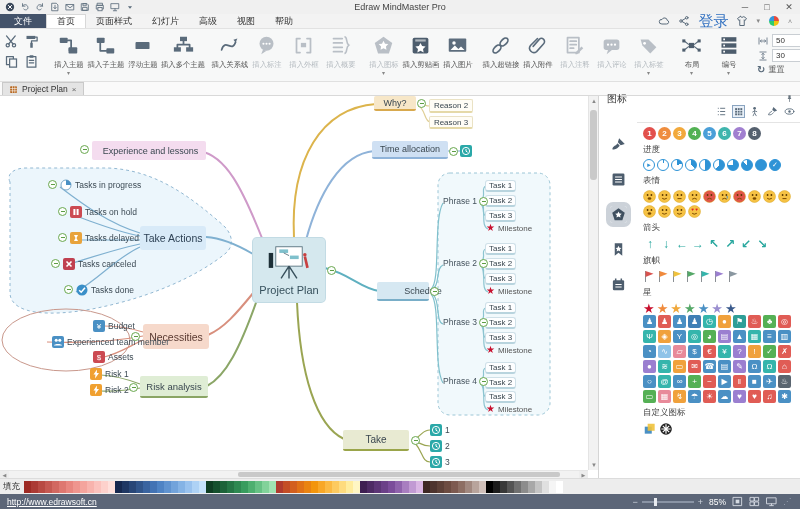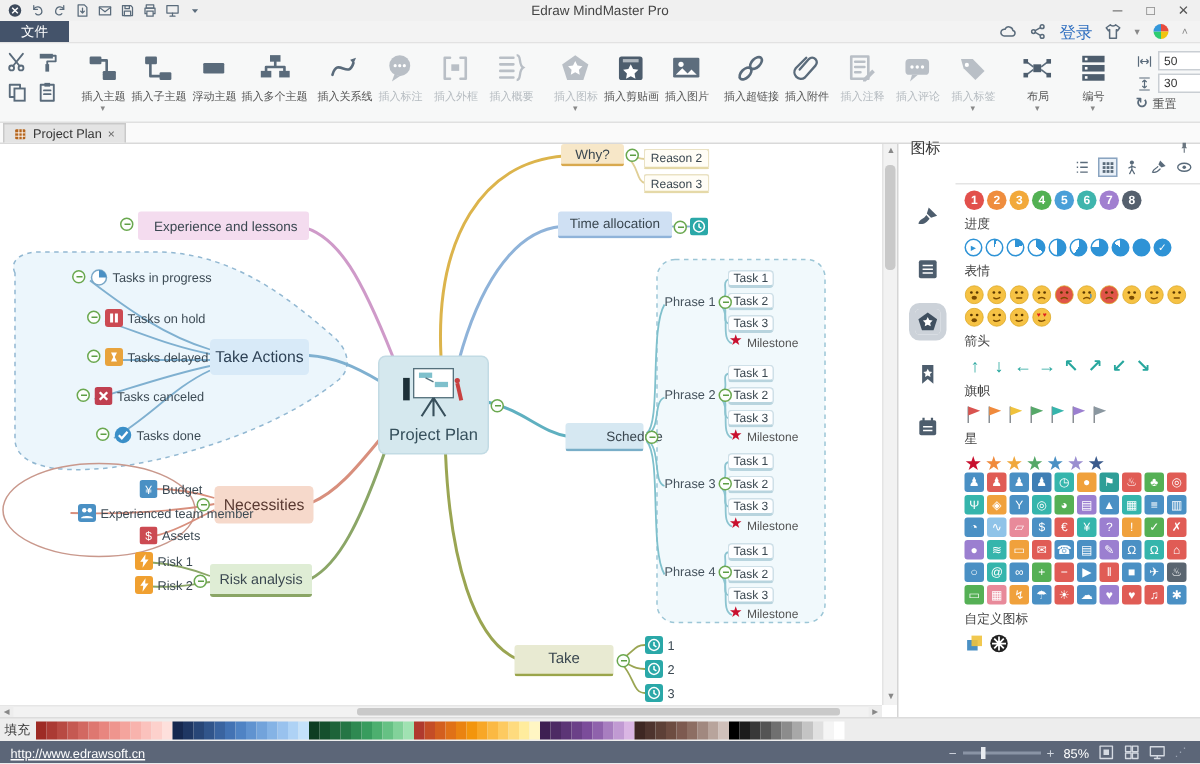--- a/index.html
+++ b/index.html
@@ -14,21 +14,21 @@
   #title{position:absolute;left:0;right:0;text-align:center;color:#444;font-size:9px;pointer-events:none}
   #winbtns{position:absolute;right:0;top:0;display:flex}
   #winbtns span{width:22px;height:14px;display:flex;align-items:center;justify-content:center;color:#555;font-size:9px}
   
   #menubar{top:14px;height:15px;background:#f3f3f3;display:flex;align-items:stretch;border-bottom:1px solid #e2e2e2}
   .mtab{padding:0 10px;display:flex;align-items:center;font-size:9px;color:#333}
   .mtab.file{background:#44536a;color:#fff;padding:0 14px}
   .mtab.active{background:#fff;border:1px solid #d8d8d8;border-bottom:none}
   #menuright{margin-left:auto;display:flex;align-items:center;gap:8px;padding-right:8px}
   #menuright .ic{width:12px;height:12px;color:#5a6b7b;display:inline-flex}
-  #login{color:#2f6fc0;font-size:11px}
+  #login{color:#2f6fc0;font-size:15px}
   .tinycaret{font-size:7px;color:#888}
   
   #ribbon{top:29px;height:53px;background:#f7f8f8;border-bottom:1px solid #e0e0e0;display:flex;align-items:stretch}
   .rsep{width:1px;background:#e3e3e3;margin:4px 1px}
   .rgroup{display:flex;align-items:flex-start;padding:3px 2px}
   .rclip{display:grid;grid-template-columns:18px 18px;grid-template-rows:18px 18px;gap:2px;padding:5px 4px}
   .rclip .ic{width:15px;height:15px;color:#5a6b7b;display:inline-flex;align-items:center;justify-content:center;font-size:12px}
   .rbtn{display:flex;flex-direction:column;align-items:center;width:37px;padding-top:3px}
   .rbtn.wide{width:44px}
   .rbtn .ic{width:21px;height:21px;color:#5a6b7b;display:inline-flex}
@@ -181,20 +181,28 @@
     <div id="title">Edraw MindMaster Pro</div>
     <div id="winbtns">
       <span>─</span>
       <span>□</span>
       <span>✕</span>
     </div>
   </div>
 
   <div class="row" id="menubar">
     <div class="mtab file">文件</div>
+    <div id="mtabs" style="display:flex">
+        <div class="mtab active">首页</div>
+        <div class="mtab">页面样式</div>
+        <div class="mtab">幻灯片</div>
+        <div class="mtab">高级</div>
+        <div class="mtab">视图</div>
+        <div class="mtab">帮助</div>
+      </div>
     <div id="menuright">
       <span class="ic">
           <svg viewBox="0 0 24 24">
             <path d="M7 18 a4.5 4.5 0 1 1 1 -8.9 a5.5 5.5 0 0 1 10.5 1.6 a3.7 3.7 0 0 1 -.8 7.3 z" stroke="currentColor" fill="none" stroke-width="2" stroke-linecap="round" stroke-linejoin="round"></path>
           </svg>
         </span>
       <span class="ic">
           <svg viewBox="0 0 24 24">
             <circle cx="6" cy="12" r="2.5" stroke="currentColor" fill="none" stroke-width="2" stroke-linecap="round" stroke-linejoin="round"></circle>
             <circle cx="17.5" cy="5.5" r="2.5" stroke="currentColor" fill="none" stroke-width="2" stroke-linecap="round" stroke-linejoin="round"></circle>

